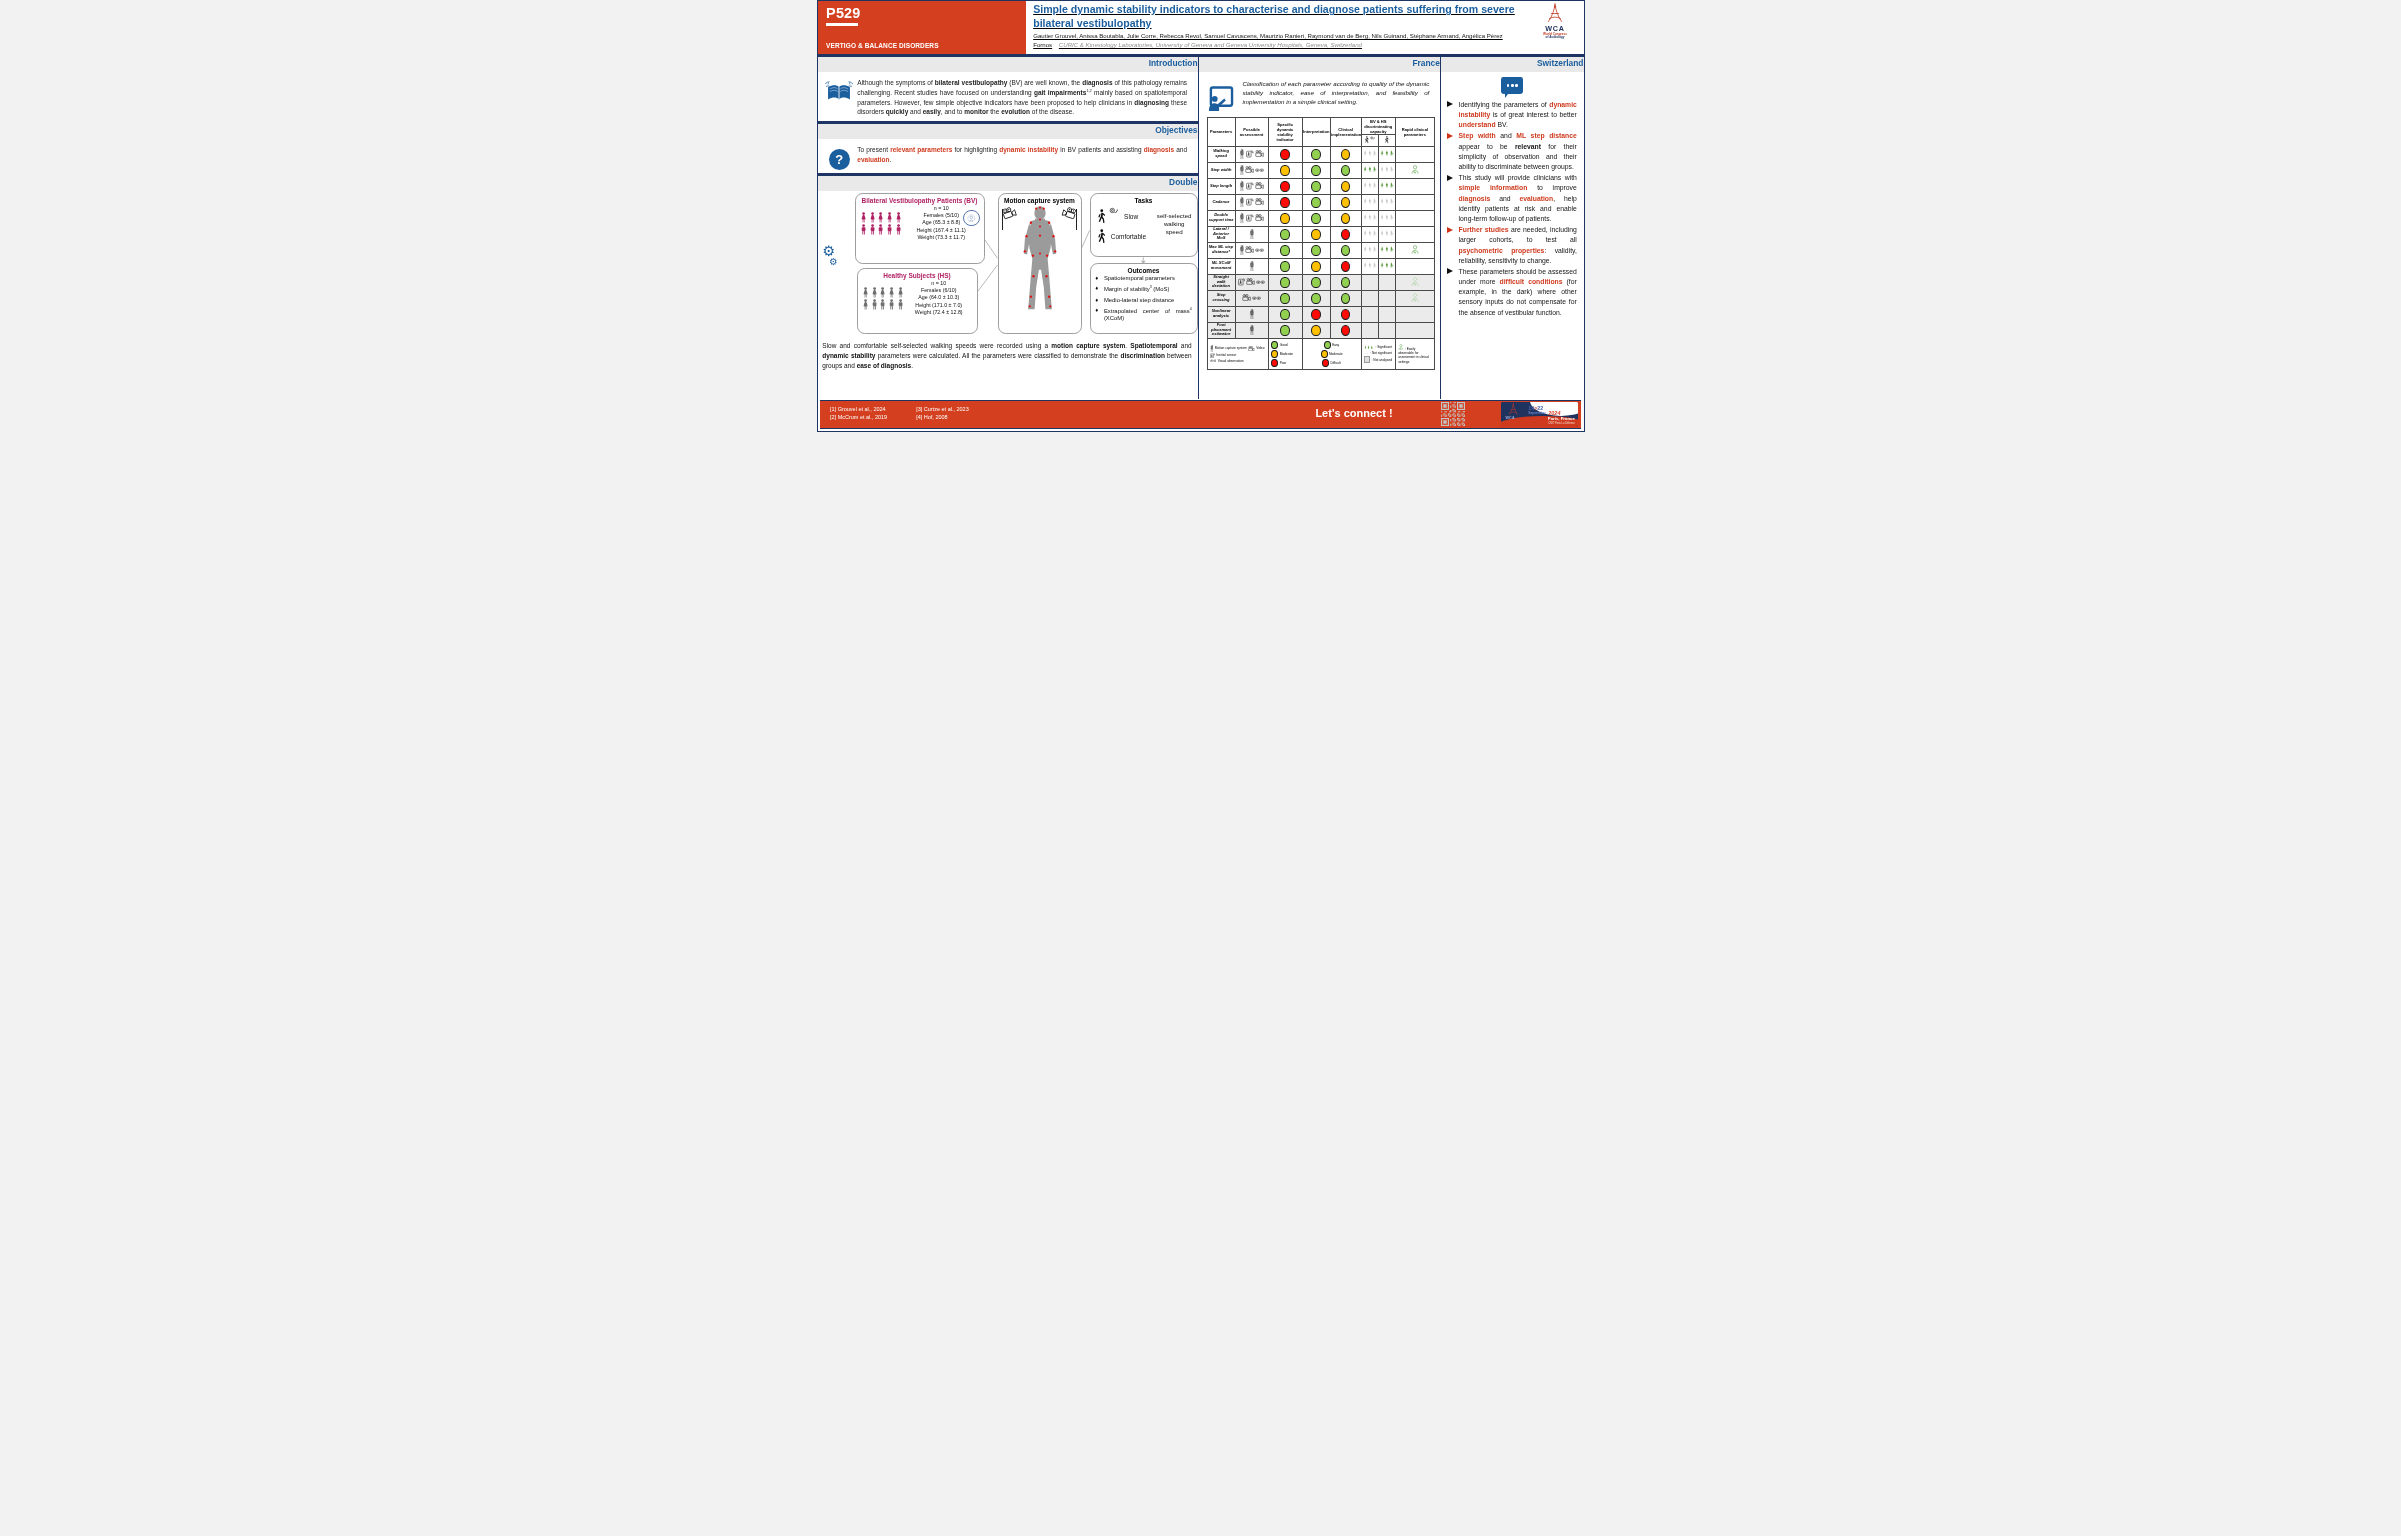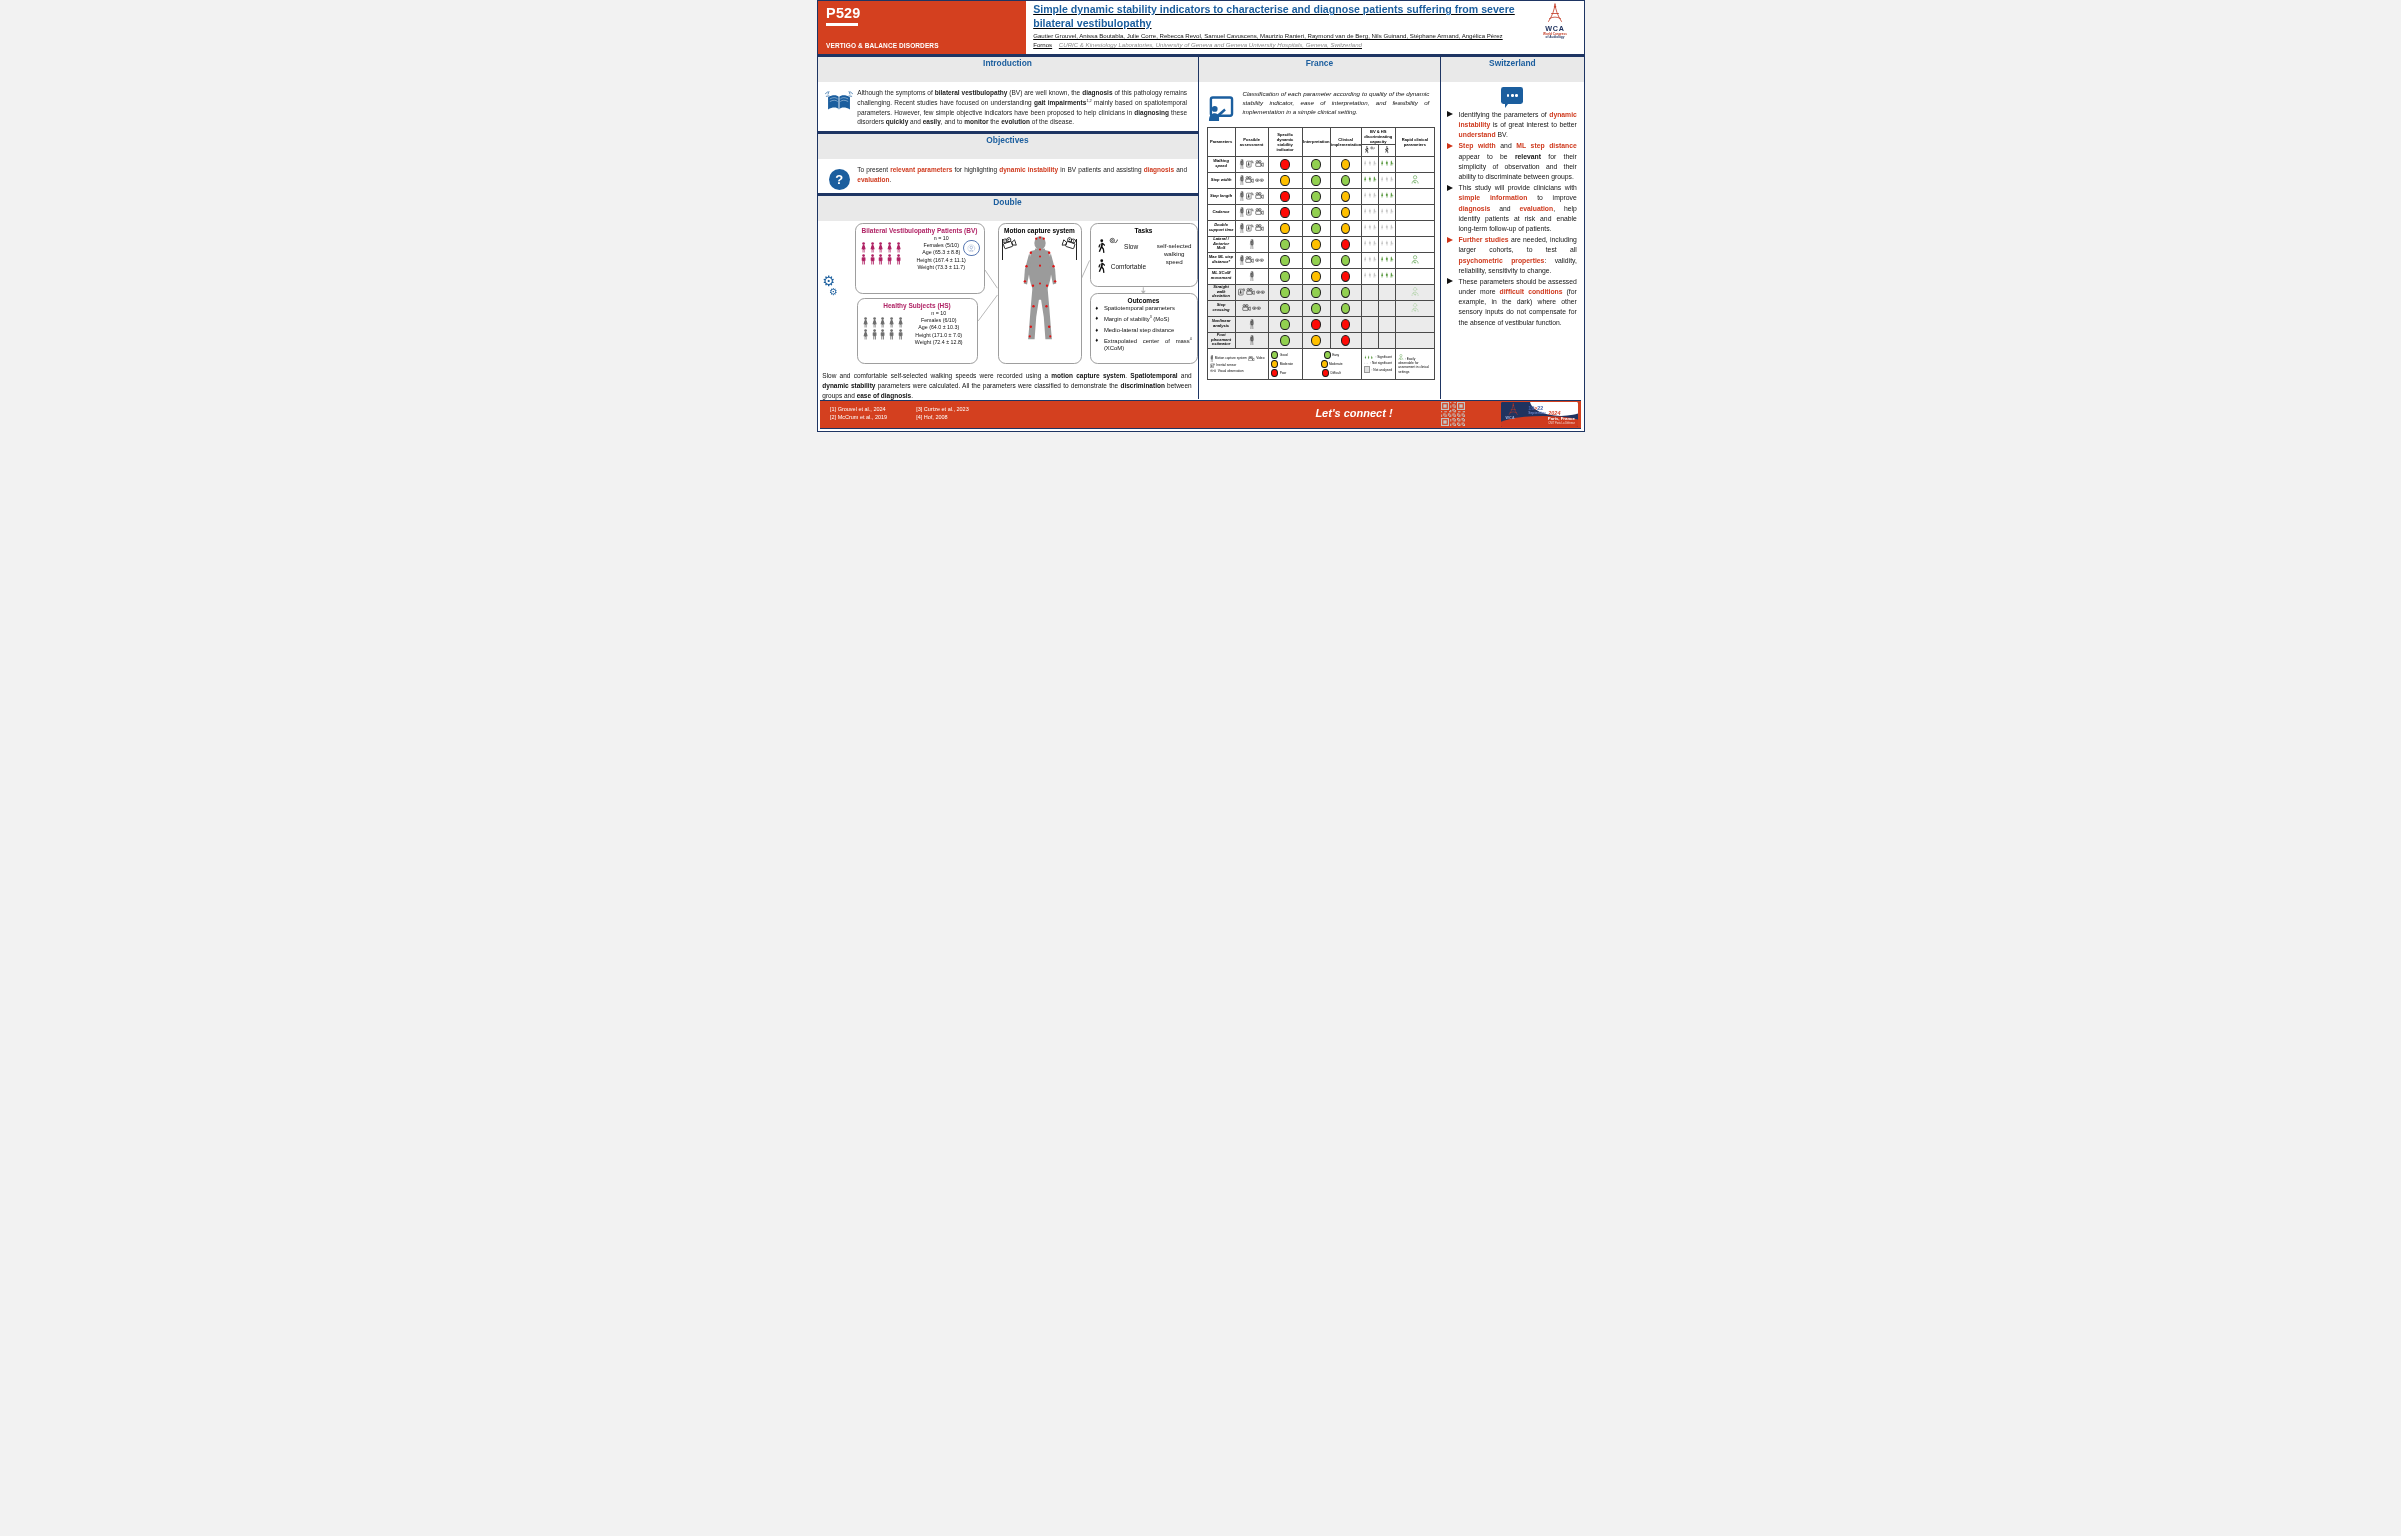--- a/index.html
+++ b/index.html
@@ -25,22 +25,22 @@
   .wca-l1{color:#c23a24;font-size:3.1px;font-weight:bold;line-height:1.3;}
   .wca-l2{color:#20335f;font-size:3.1px;font-weight:bold;line-height:1.1;}
   .hbar{height:2.9px;background:var(--navy);}
   
   main{display:flex;height:342px;}
   .vsep{width:1.4px;background:var(--navy);flex:none;}
   .col{display:flex;flex-direction:column;min-width:0;}
   .col-left{width:380px;flex:none;}
   .col-mid{width:241px;flex:none;}
   .col-right{flex:1;}
-  .bandrow{height:25px;background:var(--band);color:var(--blue);font-weight:bold;font-size:8.4px;
-    text-align:center;line-height:13px;flex:none;}
+  .bandrow{height:15px;background:var(--band);color:var(--blue);font-weight:bold;font-size:8.4px;
+    text-align:right;line-height:13px;flex:none;}
   .innerbar{height:2.9px;background:var(--navy);flex:none;}
   .secrow{display:flex;align-items:flex-start;padding:5.8px 3.8px 3.8px 3.8px;}
   .sec-icon{width:36px;flex:none;display:flex;justify-content:center;padding-top:3.8px;}
   .bodytext{flex:1;font-size:6.5px;line-height:1.52;text-align:justify;color:#1c1c1c;padding-right:6.7px;}
   .seg-b{font-weight:bold;}
   .seg-r{font-weight:bold;color:var(--redtext);}
   sup{font-size:60%;}
   .qmark{width:21px;height:21px;border-radius:50%;background:var(--blue);color:#fff;font-weight:bold;
     font-size:13px;display:flex;align-items:center;justify-content:center;}
   
@@ -111,21 +111,21 @@
   .bubble .dot{width:2.4px;height:2.4px;border-radius:50%;background:#fff;}
   .bullets{padding:1px 6.7px 0 5.8px;font-size:6.8px;line-height:1.5;text-align:justify;color:#151515;}
   .bullet{position:relative;padding-left:11.5px;margin-bottom:1px;}
   .tri{position:absolute;left:0;top:1.4px;width:0;height:0;border-top:3.8px solid transparent;border-bottom:3.8px solid transparent;}
   .tri.black{border-left:6.7px solid #111;}
   .tri.red{border-left:6.7px solid #d03418;}
   
   .footerwrap{padding:1px 2.9px 0 2.9px;}
   .footer{position:relative;height:27px;background:var(--red);border-top:1.4px solid var(--navy);border-bottom:1.4px solid var(--navy);color:#fff;}
   .refs{position:absolute;left:9.6px;top:3.8px;display:flex;gap:29px;font-size:5.5px;line-height:1.55;}
-  .connect{position:absolute;left:495px;top:6.2px;font-size:11px;font-weight:bold;font-style:italic;}
+  .connect{position:absolute;left:495px;top:6.2px;font-size:11px;font-weight:bold;}
   .qr{position:absolute;left:621px;top:1.4px;}
   .banner{position:absolute;right:2.4px;top:1px;width:77px;height:25px;background:#20335f;border-radius:1.4px;overflow:hidden;}
   .banner .blobw{position:absolute;right:-13.4px;top:-16.3px;width:62px;height:30px;background:#fff;border-radius:50%;}
   .banner .blobr{position:absolute;left:-6.7px;bottom:-11.5px;width:96px;height:22px;background:#cf3a1e;border-radius:50% 50% 0 0;}
   .banner .b-dates{position:absolute;left:27px;top:3.4px;color:#4565ad;font-weight:bold;font-size:5.3px;z-index:2;}
   .banner .b-sep{color:#d6452b;}
   .banner .b-month{position:absolute;left:27px;top:9.6px;font-size:3.4px;color:#6b85c9;font-weight:bold;z-index:2;}
   .banner .b-year{position:absolute;left:47px;top:7.7px;font-size:5.5px;color:#d6452b;font-weight:bold;font-style:italic;z-index:2;}
   .banner .b-city{position:absolute;right:3.4px;bottom:6.2px;font-weight:bold;font-size:4.3px;color:#fff;z-index:3;}
   .banner .b-venue{position:absolute;right:3.4px;bottom:1.9px;font-size:2.6px;color:#f3ddd6;z-index:3;}

